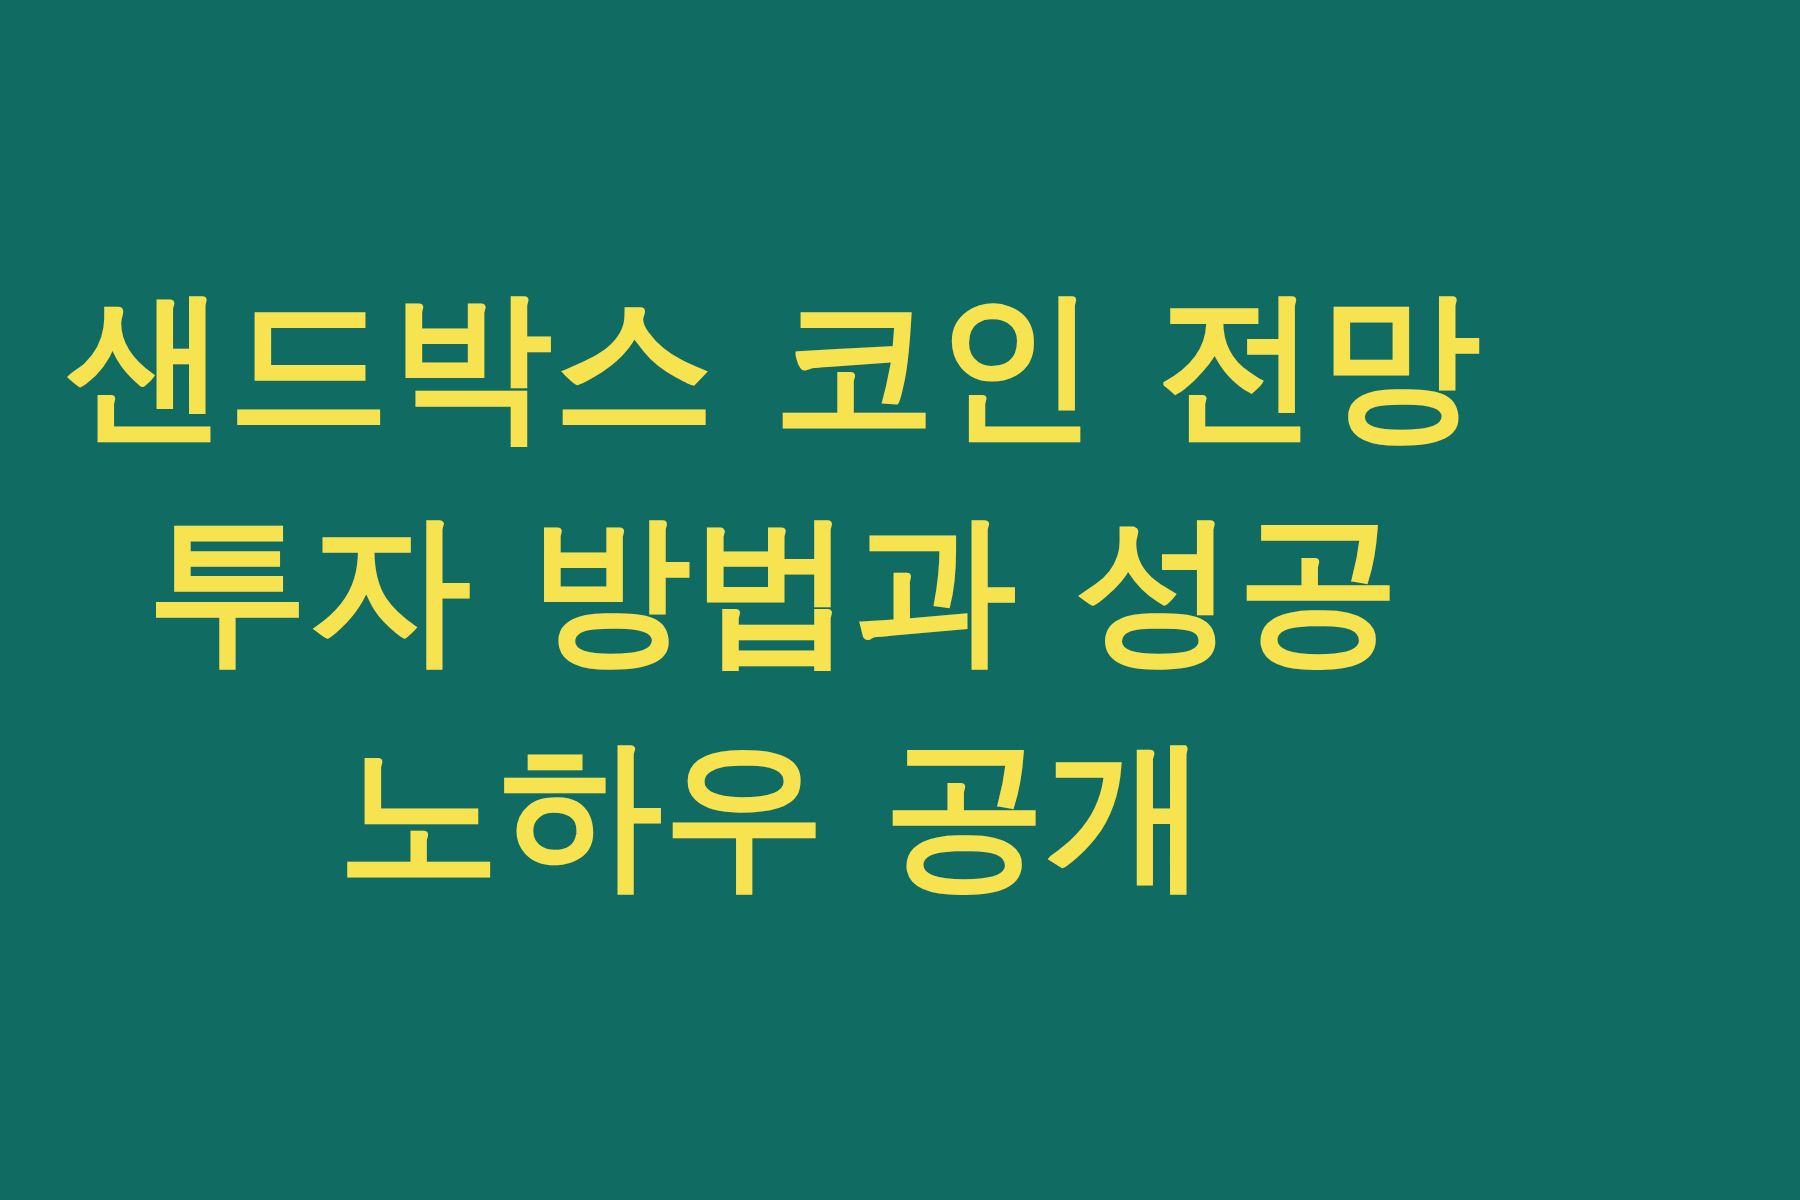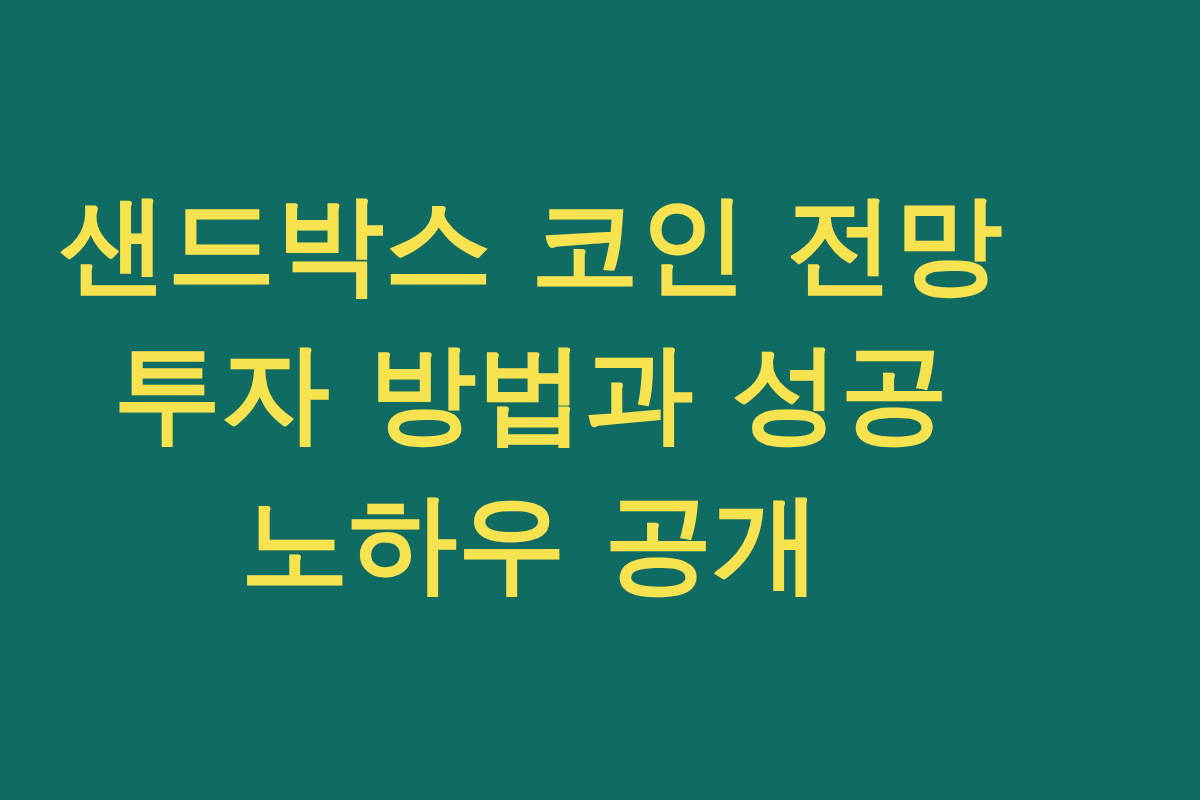--- a/index.html
+++ b/index.html
@@ -17,21 +17,21 @@
   }
 
   #banner {
     position: relative;
     box-sizing: border-box;
     width: 1031px;
     height: 800px;
     background: #106b62;
     display: flex;
     align-items: center;
-    justify-content: flex-end;
+    justify-content: center;
   }
 
   #title-block {
     box-sizing: border-box;
     width: 1000px;
     margin-top: -14px;
     padding: 0 10px;
     text-align: center;
   }
 

